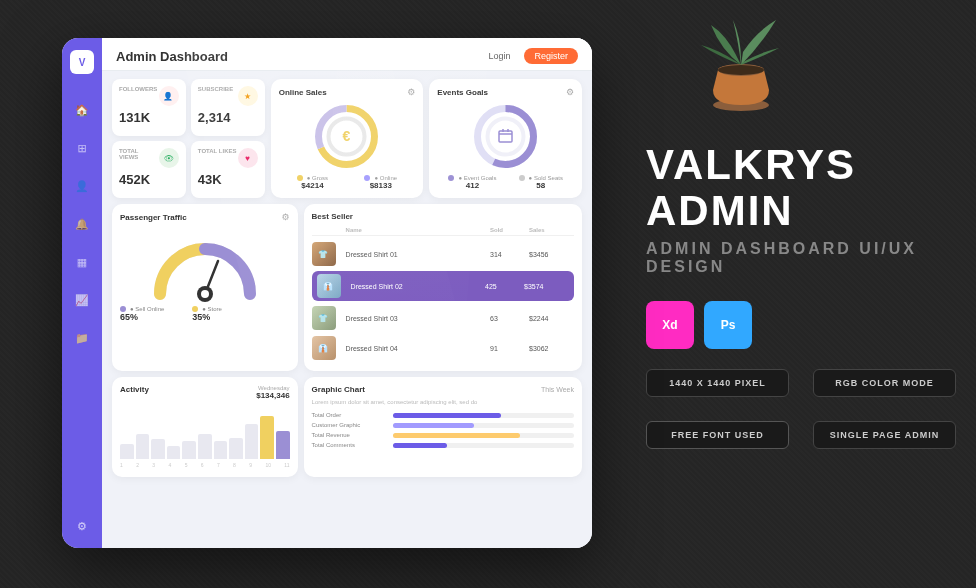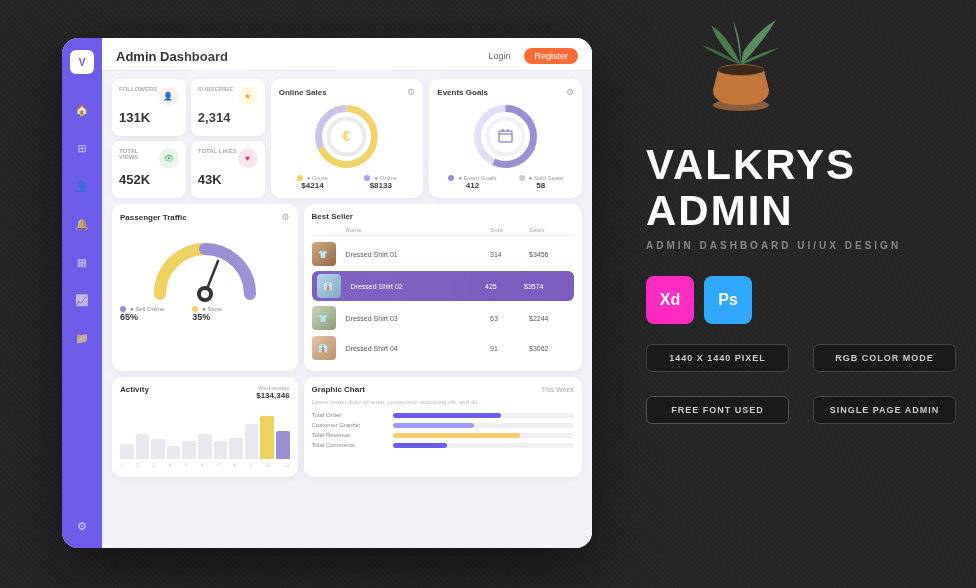--- a/index.html
+++ b/index.html
@@ -46,42 +46,42 @@
     .brand-title {
       font-size: 42px;
       font-weight: 900;
       color: #ffffff;
       letter-spacing: 2px;
       line-height: 1.1;
       text-transform: uppercase;
     }
 
     .brand-subtitle {
-      font-size: 10px;
+      font-size: 16px;
       font-weight: 600;
       color: #888;
       letter-spacing: 3px;
       margin-top: 6px;
       text-transform: uppercase;
     }
 
     .tool-badges {
       display: flex;
       gap: 10px;
       margin-top: 25px;
     }
 
     .tool-badge {
       width: 48px;
       height: 48px;
       border-radius: 8px;
       display: flex;
       align-items: center;
       justify-content: center;
-      font-size: 16px;
+      font-size: 12px;
       font-weight: 700;
       color: white;
     }
     .xd-badge { background: #ff2bc2; }
     .ps-badge { background: #31a8ff; }
 
     .feature-grid {
       display: grid;
       grid-template-columns: 1fr 1fr;
       gap: 24px;

